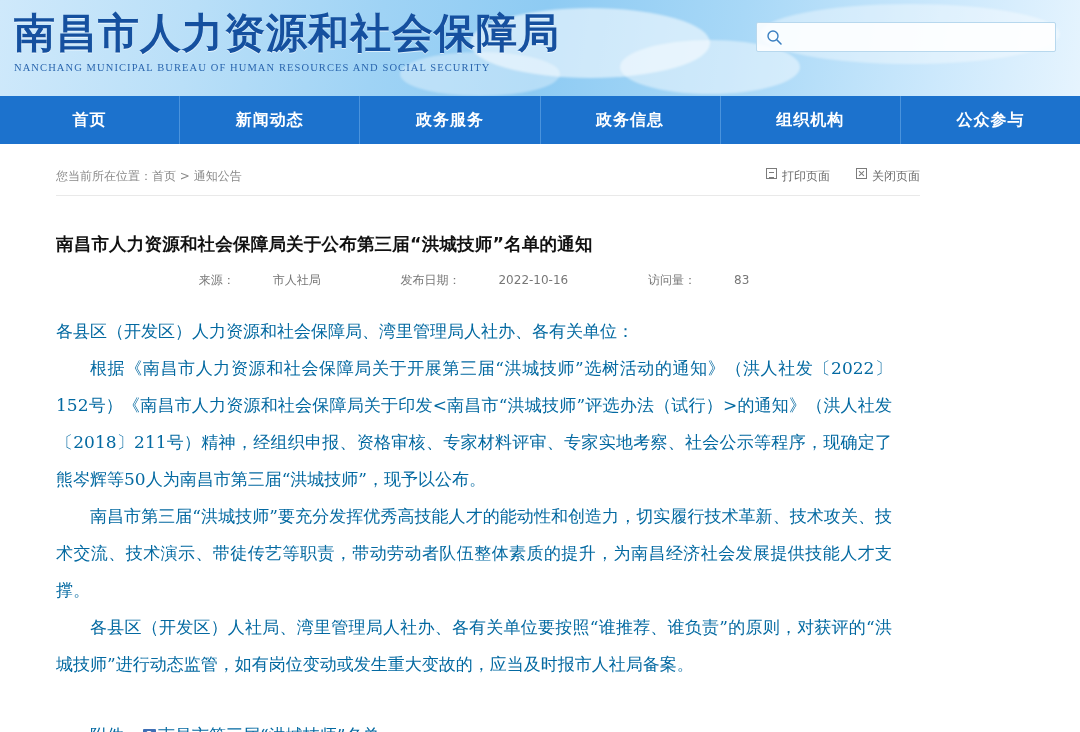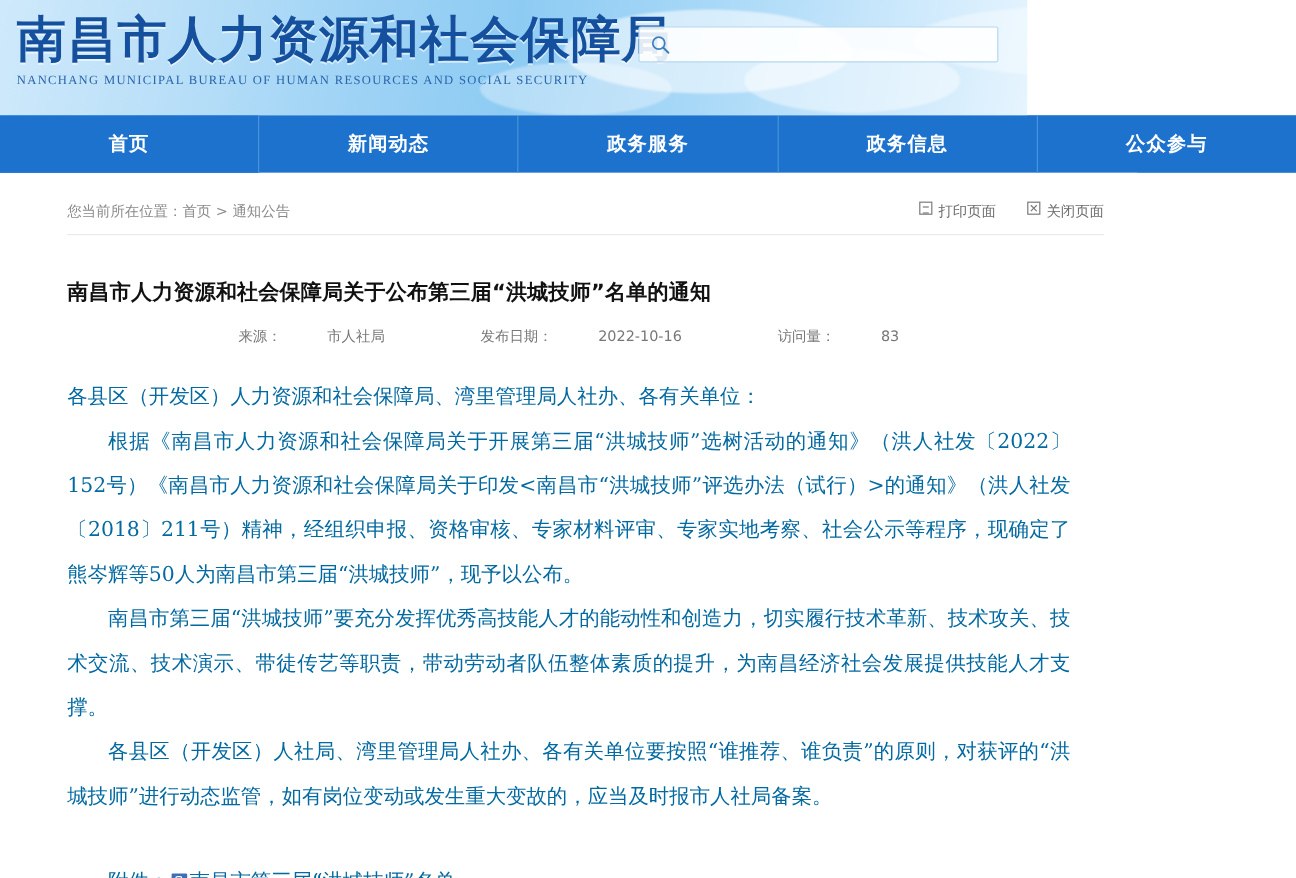--- a/index.html
+++ b/index.html
@@ -10,21 +10,21 @@
     width: 1080px;
     height: 732px;
     background: #ffffff;
     font-family: "Liberation Sans", sans-serif;
     overflow: hidden;
   }
 
   
   .header {
     position: relative;
-    width: 856px;
+    width: 1080px;
     height: 96px;
     background: linear-gradient(100deg, #cfe9fb 0%, #b9dff8 18%, #9fd3f5 35%, #8ecbf3 50%, #a8d8f7 68%, #cbe8fc 86%, #e6f4fe 100%);
     overflow: hidden;
   }
   .header .cloud {
     position: absolute;
     border-radius: 50%;
     background: rgba(255,255,255,0.55);
     filter: blur(1px);
   }
@@ -267,20 +267,23 @@
   <div class="nav-item">
     <span>新闻动态</span>
   </div>
   <div class="nav-item">
     <span>政务服务</span>
   </div>
   <div class="nav-item">
     <span>政务信息</span>
   </div>
   <div class="nav-item">
+    <span>组织机构</span>
+  </div>
+  <div class="nav-item">
     <span>公众参与</span>
   </div>
 </div>
 
 <div class="content-wrap">
 
   <div class="crumb-row">
     <div class="crumb">
       <span>您当前所在位置：</span><span class="crumb-link">首页</span><span> &gt; </span><span>通知公告</span>
     </div>

